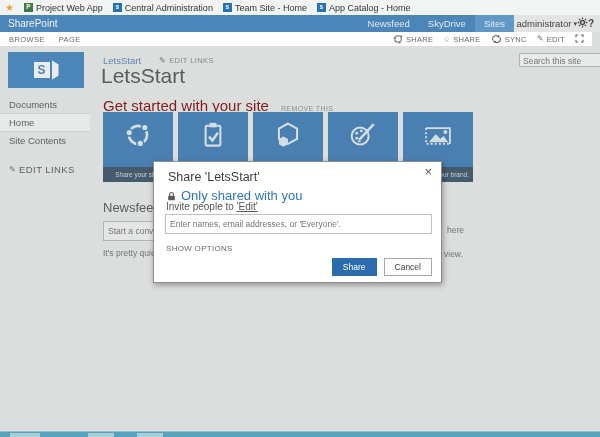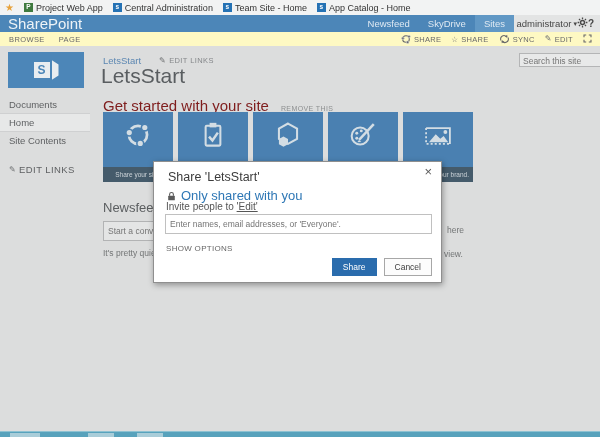--- a/index.html
+++ b/index.html
@@ -10,31 +10,31 @@
   .favbar{position:absolute;top:0;left:0;right:0;height:15px;background:#f2f3f3;border-bottom:1px solid #e2e3e3;display:flex;align-items:center;gap:10px;padding-left:5px;font-size:9px;color:#333;}
   .fav-star{color:#e8a33d;font-size:10px;line-height:1;}
   .fav-item{display:flex;align-items:center;gap:3px;}
   .favicon{width:9px;height:9px;display:inline-flex;align-items:center;justify-content:center;color:#fff;font-size:6.5px;font-weight:bold;line-height:1;}
   .favicon-green{background:#3f7a3f;}
   .favicon-blue{background:#2572b4;}
 
   
   .suitebar{position:absolute;top:15px;left:0;right:0;height:17px;background:#e3e4e4;}
   .suite-blue{position:absolute;left:0;top:0;bottom:0;width:514px;background:#4c86b8;display:flex;align-items:center;}
-  .brand{color:#eef3f7;font-size:15px;padding-left:8px;}
+  .brand{color:#eef3f7;font-size:10px;padding-left:8px;}
   .suite-links{margin-left:auto;display:flex;height:100%;align-items:stretch;}
   .suite-link{color:#dfe9f2;font-size:9.5px;padding:0 9px;display:flex;align-items:center;}
   .suite-link.active{background:#6198c5;}
   .suite-right{position:absolute;left:514px;right:0;top:0;bottom:0;display:flex;align-items:center;justify-content:flex-end;gap:0;padding-right:6px;color:#474747;font-size:9.5px;}
   .user-menu{display:flex;align-items:center;gap:2px;}
   .caret{font-size:7px;color:#474747;}
   .help{font-weight:bold;font-size:10px;color:#474747;}
 
   
-  .ribbon{position:absolute;top:32px;left:0;right:0;height:14px;background:#fef9c3;display:flex;align-items:center;font-size:7.5px;color:#68696a;}
+  .ribbon{position:absolute;top:32px;left:0;right:8px;height:14px;background:#ffffff;display:flex;align-items:center;font-size:7.5px;color:#68696a;}
   .ribbon-tabs{display:flex;gap:14px;padding-left:9px;letter-spacing:.4px;}
   .ribbon-actions{margin-left:auto;display:flex;gap:10px;padding-right:8px;align-items:center;letter-spacing:.3px;}
   .ribbon-action{display:flex;gap:3px;align-items:center;}
 
   
   .logo{position:absolute;left:8px;top:52px;width:76px;height:36px;background:#4c86b8;display:flex;align-items:center;justify-content:center;gap:2px;}
   .logo-s{width:16px;height:16px;background:#e9edf0;color:#4c86b8;font-weight:bold;font-size:12px;display:flex;align-items:center;justify-content:center;}
   .logo-door{width:7px;height:20px;background:#e9edf0;clip-path:polygon(0 0,100% 22%,100% 78%,0 100%);}
   .breadcrumb-row{position:absolute;left:103px;top:55px;display:flex;gap:18px;align-items:center;}
   .breadcrumb{color:#5c87b2;font-size:9.5px;}

